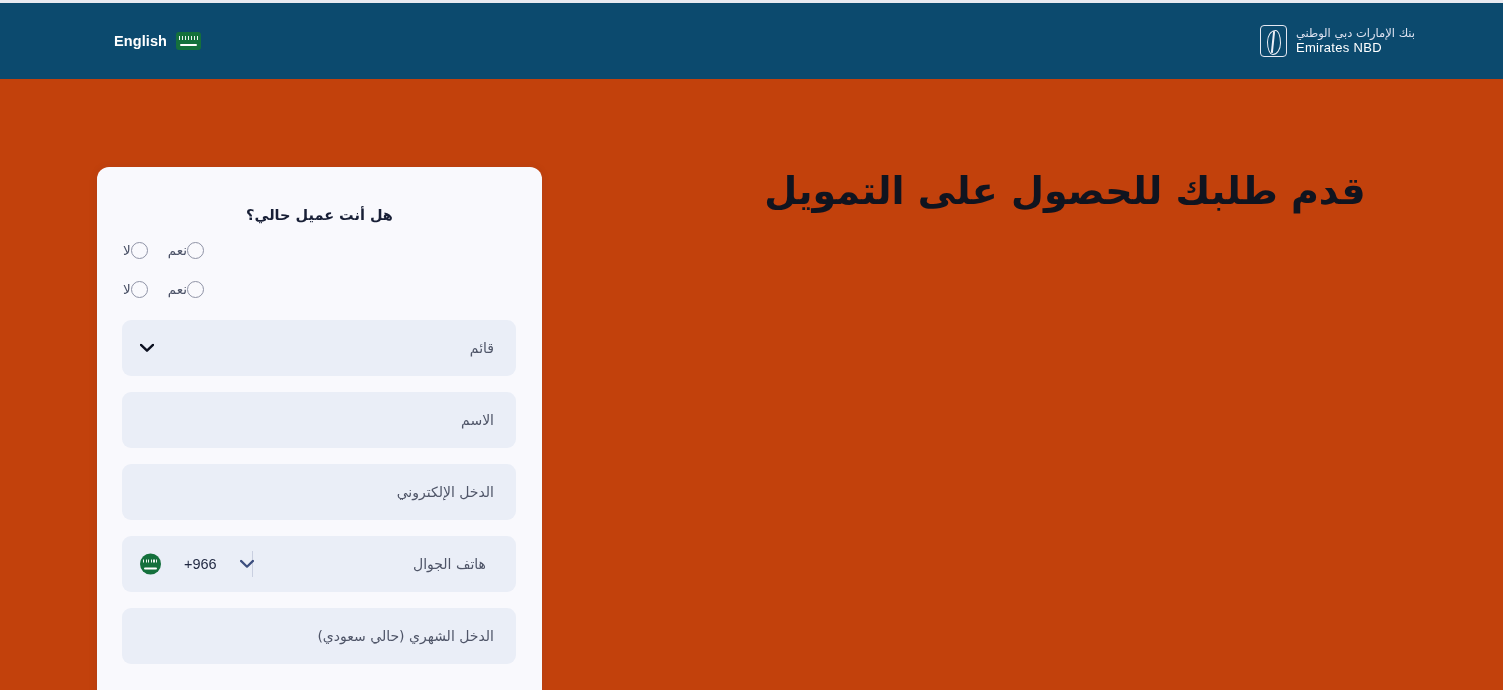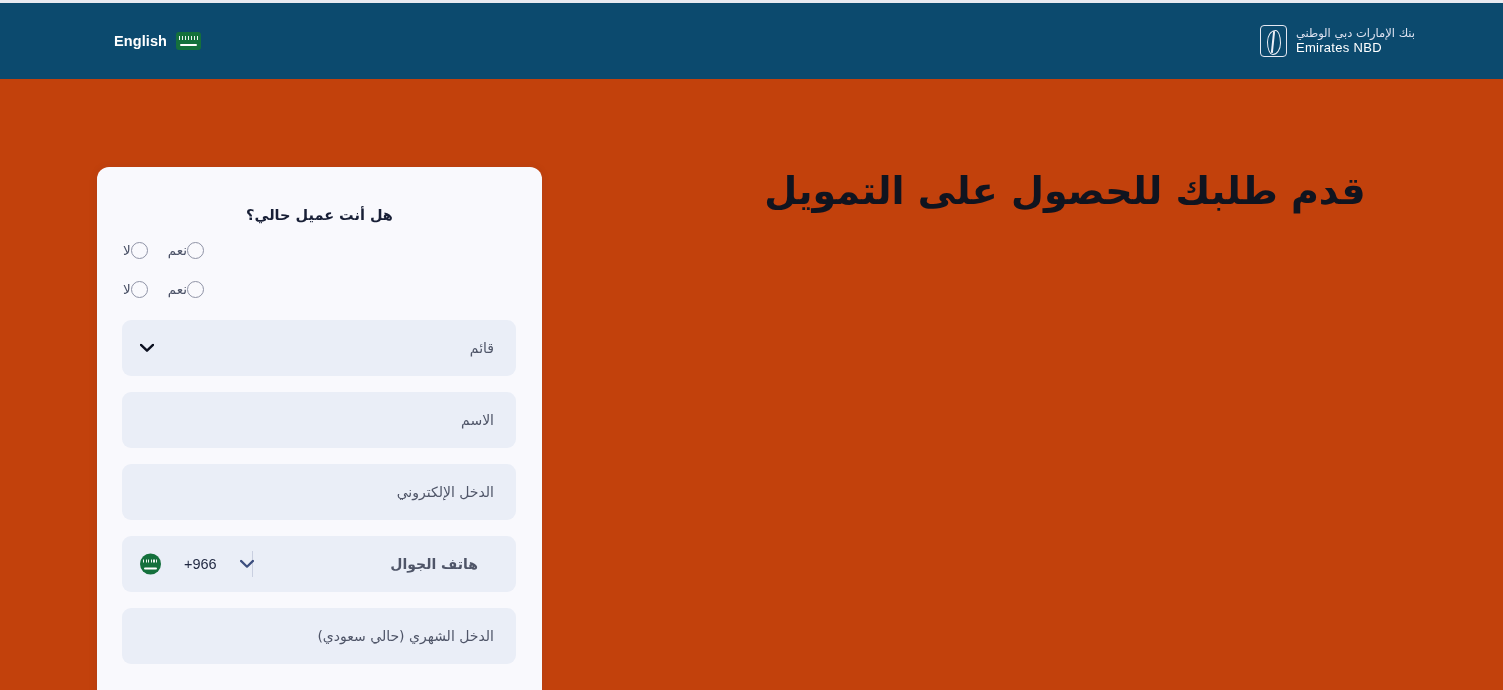--- a/index.html
+++ b/index.html
@@ -226,21 +226,21 @@
     left: 18px;
     top: 50%;
     transform: translateY(-50%);
     width: 14px;
     height: 9px;
     flex: none;
   }
   .chevron svg { display: block; width: 100%; height: 100%; }
 
   
-  .phone-field .field-label { width: auto; margin-right: 16px; font-weight: bold; }
+  .phone-field .field-label { width: auto; margin-right: 8px; }
   .phone-prefix {
     position: absolute;
     left: 18px;
     top: 50%;
     transform: translateY(-50%);
     display: flex;
     flex-direction: row;
     align-items: center;
     gap: 23px;
     direction: ltr;

